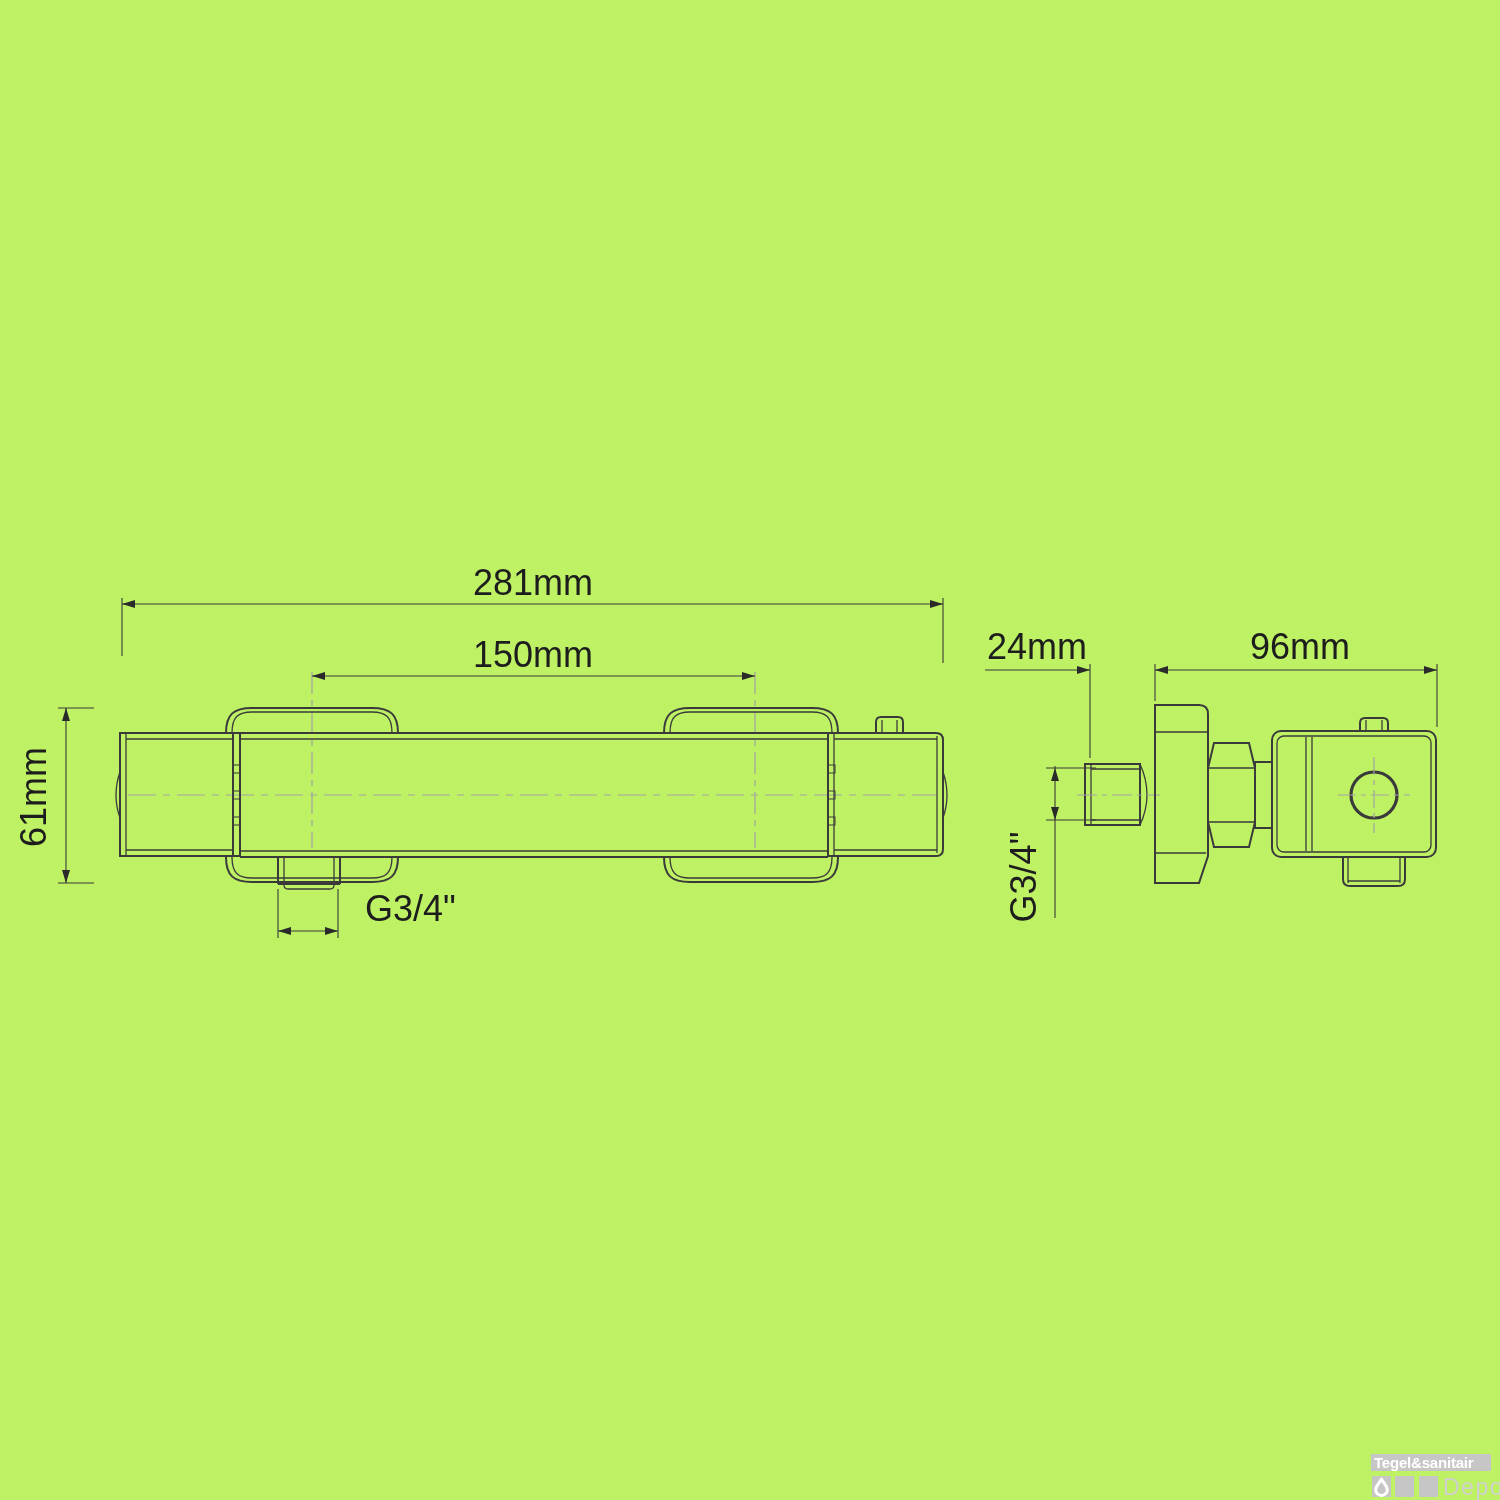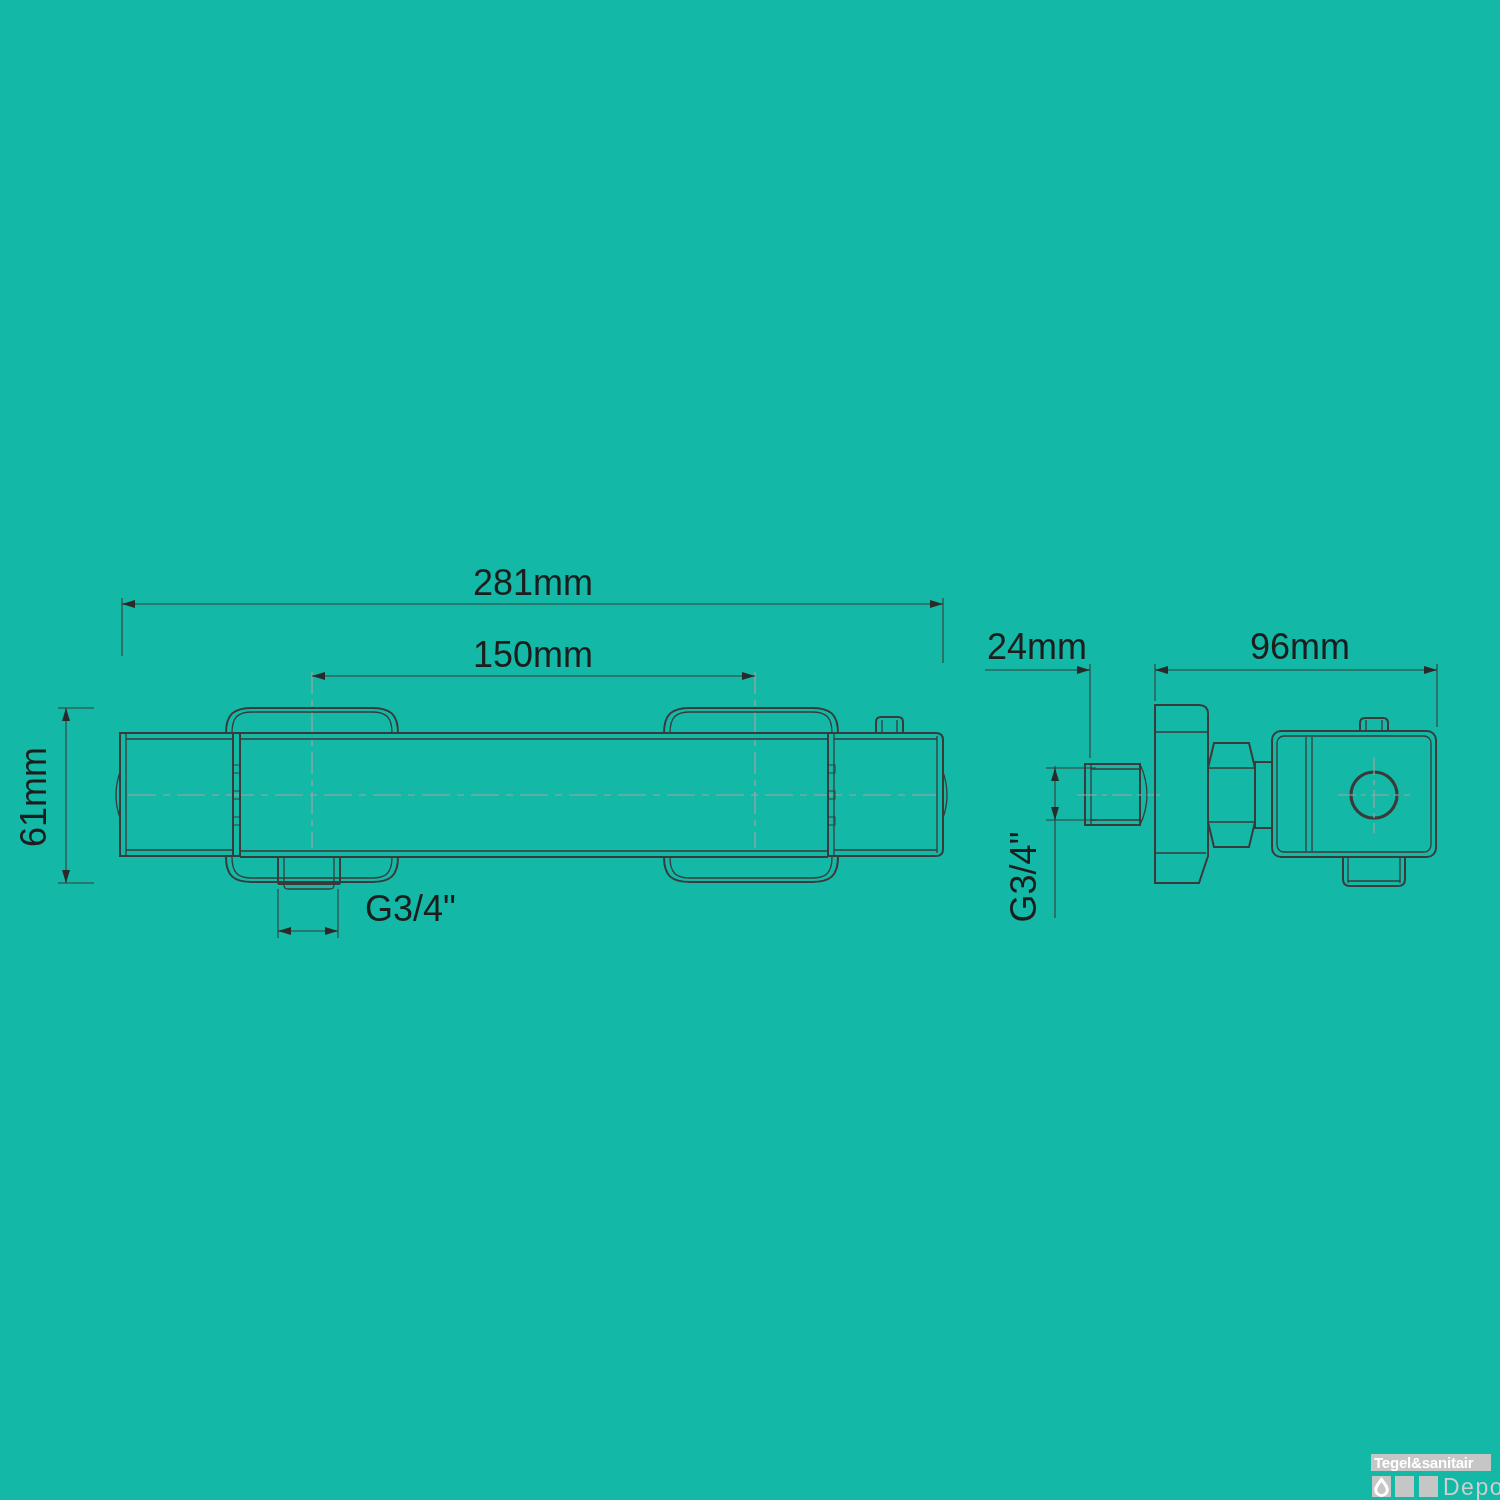--- a/index.html
+++ b/index.html
@@ -1,16 +1,16 @@
 <!DOCTYPE html>
 <html><head>
 <meta charset="utf-8">
 <style>
   html,body{margin:0;padding:0;background:#fff;}
-  .canvas{position:relative;width:1500px;height:1500px;background:#14b8a6;overflow:hidden;
+  .canvas{position:relative;width:1500px;height:1500px;background:#bef264;overflow:hidden;
           font-family:"Liberation Sans", sans-serif;text-align:center;}
   svg{display:block;}
   text{font-family:"Liberation Sans", sans-serif;}
   .dim-text{font-size:36px;fill:#1d1d1d;}
   .brand-text{font-size:15px;font-weight:bold;fill:#ffffff;letter-spacing:-0.2px;}
   .depot-text{font-size:23px;fill:#cfcfcf;letter-spacing:1.5px;}
 </style>
 </head>
 <body>
 

